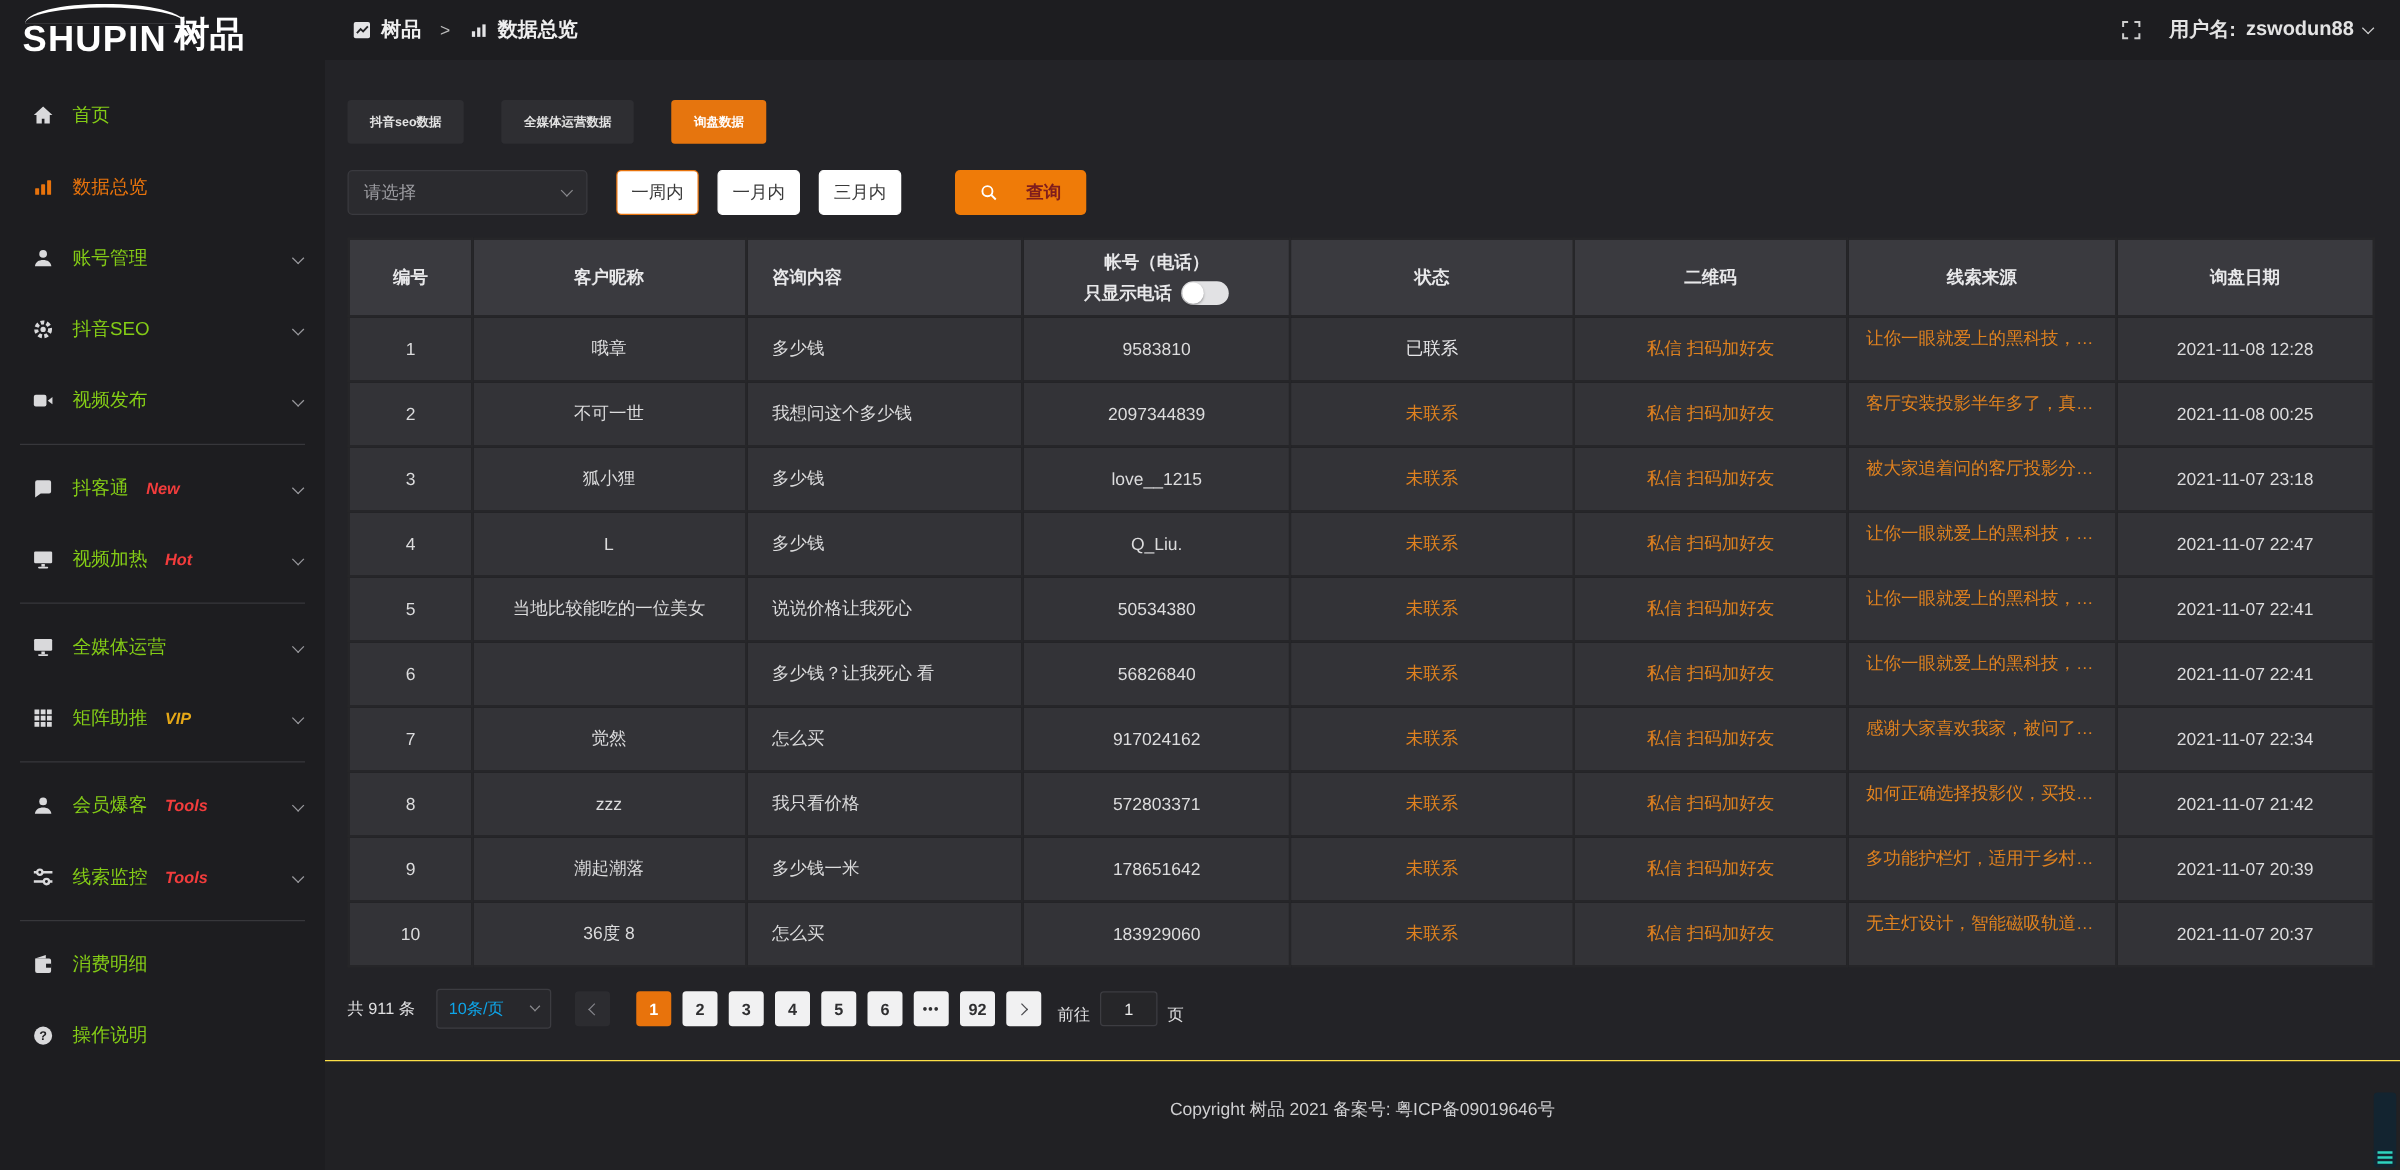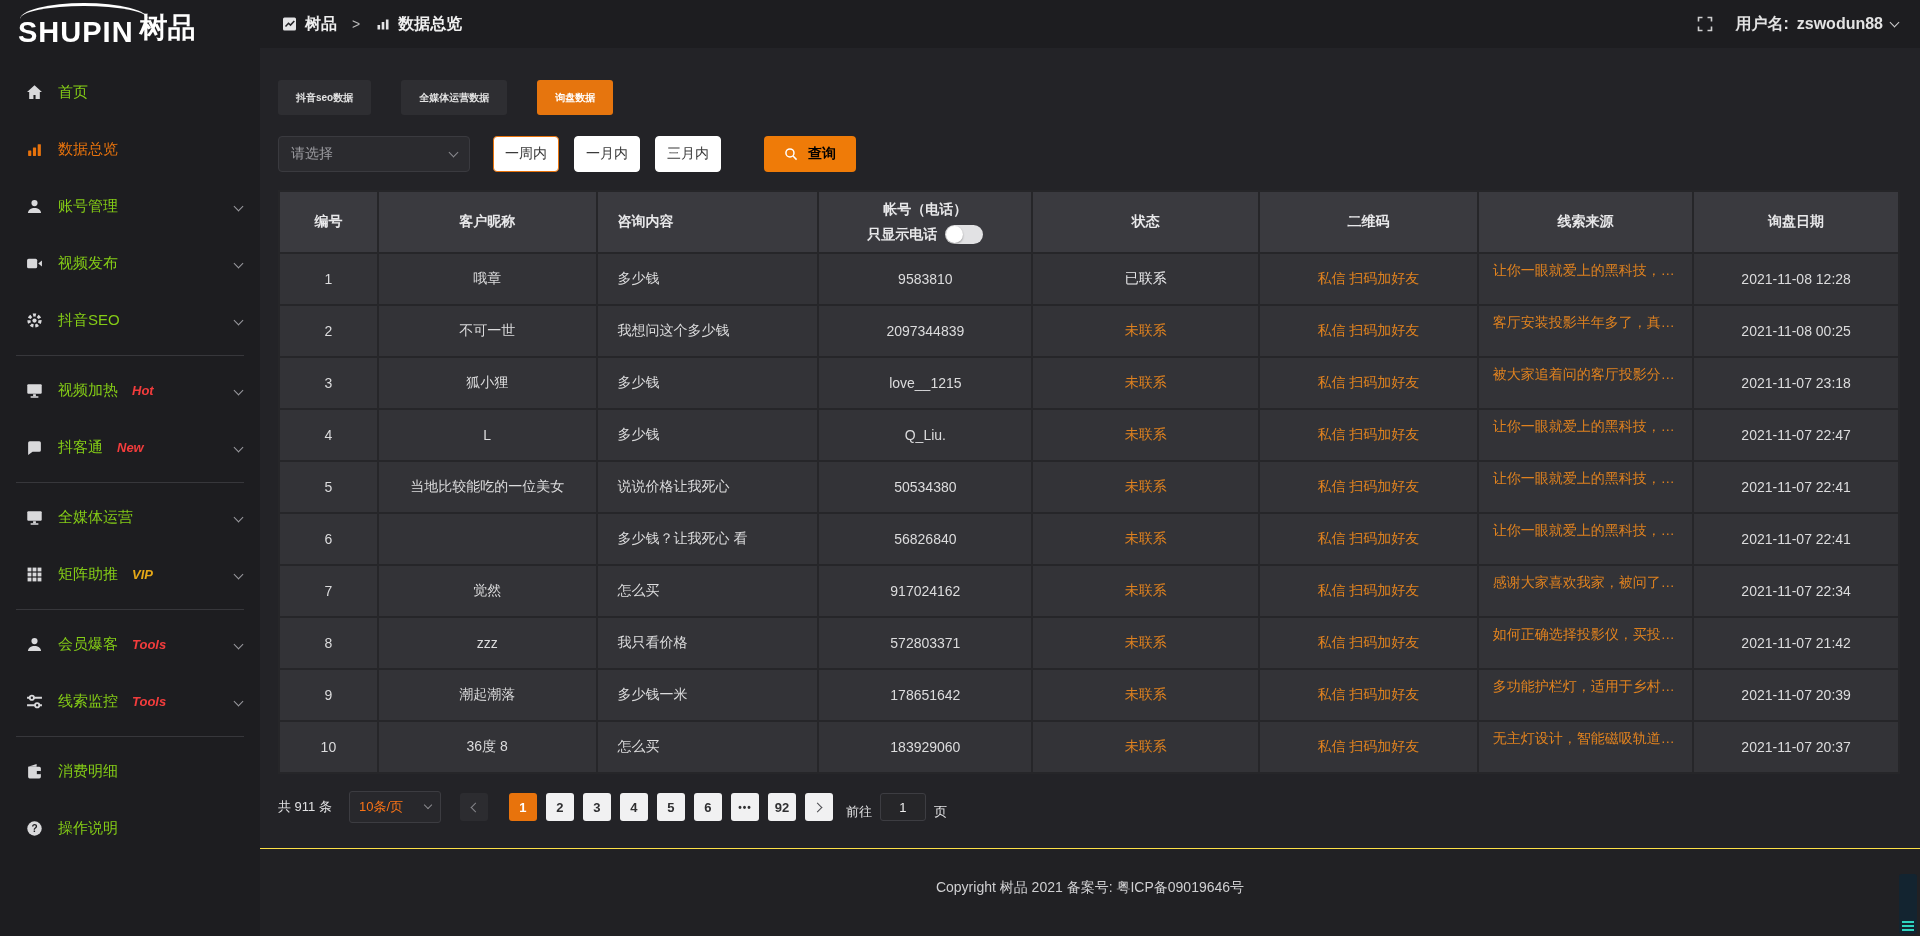--- a/index.html
+++ b/index.html
@@ -43,22 +43,22 @@
   .tab { height:35px; padding:0 18px; display:flex; align-items:center; background:#2e2e32;
     color:#e3e3e3; font-size:10px; font-weight:bold; border-radius:3px; cursor:pointer; }
   .tab.active { background:#e6750e; color:#fff; }
   .filters { display:flex; align-items:center; margin-top:21px; gap:15px; }
   .select { width:192px; height:36px; background:#2b2b2f; border:1px solid #3a3a3f; border-radius:4px;
     display:flex; align-items:center; padding:0 12px; color:#9c9ca1; font-size:14px; cursor:pointer; }
   .select .chev-dn { margin-left:auto; border-color:#8a8a8e; }
   .qbtn { width:66px; height:36px; background:#fff; color:#3a3a3a; font-size:14px; border:1px solid #fff;
     border-radius:4px; display:flex; align-items:center; justify-content:center; cursor:pointer; }
   .qbtn.sel { border:1px solid #e8730c; }
-  .search-btn { height:36px; padding:0 20px; margin-left:28px; background:#ef7b08; color:#000000; font-size:14px;
-    font-weight:bold; border-radius:4px; display:flex; align-items:center; gap:10px; cursor:pointer; }
+  .search-btn { height:36px; padding:0 20px; margin-left:28px; background:#ef7b08; color:#7f1d1d; font-size:14px;
+    font-weight:bold; border-radius:4px; display:flex; align-items:center; gap:23px; cursor:pointer; }
 
   
   table { width:100%; margin-top:18px; border-collapse:collapse; table-layout:fixed; }
   th,td { border:2px solid #262629; text-align:center; color:#dcdcdd; font-size:14px; overflow:hidden;
     white-space:nowrap; text-overflow:ellipsis; }
   thead th { background:#3a3a3f; height:62px; font-weight:bold; color:#e8e8ea; }
   tbody td { background:#333337; height:52px; }
   th.colL, td.colL { text-align:left; padding-left:20px; }
   td.src { text-align:left; padding:0 12px 17px 14px; }
   .orange { color:#e0821f; }
@@ -67,21 +67,21 @@
   .link { cursor:pointer; }
   .th-acc { line-height:1.5; }
   .th-acc .sub { display:flex; align-items:center; justify-content:center; gap:8px; margin-top:4px; font-weight:bold; }
   .toggle { width:38px; height:19px; border-radius:10px; background:#e2e2e4; position:relative; cursor:pointer; }
   .toggle .knob { position:absolute; left:1px; top:1px; width:17px; height:17px; border-radius:50%;
     background:#fff; box-shadow:0 1px 2px rgba(0,0,0,.35); }
 
   
   .pager { display:flex; align-items:center; margin-top:17px; gap:9px; color:#e0e0e2; font-size:13px; }
   .psel { width:92px; height:32px; background:#28282c; border:1px solid #3c3c41; border-radius:3px;
-    display:flex; align-items:center; padding:0 9px; color:#f97316; cursor:pointer; margin-left:8px; }
+    display:flex; align-items:center; padding:0 9px; color:#0ea5e9; cursor:pointer; margin-left:8px; }
   .psel .chev-dn { margin-left:auto; border-color:#8a8a8e; width:6px; height:6px; }
   .pbtn { min-width:28px; height:28px; padding:0 4px; border-radius:3px; background:#f1f1f2; color:#2f2f31;
     font-weight:bold; display:flex; align-items:center; justify-content:center; cursor:pointer; }
   .pbtn.active { background:#e8730c; color:#fff; }
   .pbtn.dark { background:#2c2c30; }
   .arrowL { width:7px; height:7px; border-left:1.6px solid #85858a; border-bottom:1.6px solid #85858a; transform:rotate(45deg); margin-left:3px; }
   .arrowR { width:7px; height:7px; border-right:1.6px solid #4a4a4e; border-top:1.6px solid #4a4a4e; transform:rotate(45deg); margin-right:3px; }
   .goto { display:flex; align-items:flex-end; gap:8px; margin-left:4px; }
   .goto input { width:46px; height:28px; background:#262629; border:1px solid #3d3d42; border-radius:3px;
     color:#eee; text-align:center; font-size:13px; }
@@ -134,62 +134,62 @@
                 <path d="M1.8 14.2c.4-3.2 2.9-4.7 6.2-4.7s5.8 1.5 6.2 4.7z"></path>
               </g>
             </svg>
           </span>
         <span class="mlabel">账号管理</span>
         <i class="mchev"></i>
       </div>
       <div class="mitem">
         <span class="mico">
             <svg viewBox="0 0 16 16" width="17" height="17">
+              <circle cx="8" cy="8" r="5.2" fill="none" stroke="#d9d9db" stroke-width="3" stroke-dasharray="2.7 1.8"></circle>
+              <circle cx="8" cy="8" r="2" fill="#d9d9db"></circle>
+            </svg>
+          </span>
+        <span class="mlabel">抖音SEO</span>
+        <i class="mchev"></i>
+      </div>
+      <div class="mitem">
+        <span class="mico">
+            <svg viewBox="0 0 16 16" width="17" height="17">
               <g fill="#d9d9db">
                 <rect x="1" y="3.5" width="9.5" height="9" rx="1.5"></rect>
                 <path d="M11.5 8l3.5-2.8v5.6z"></path>
               </g>
             </svg>
           </span>
         <span class="mlabel">视频发布</span>
         <i class="mchev"></i>
       </div>
-      <div class="mitem">
-        <span class="mico">
-            <svg viewBox="0 0 16 16" width="17" height="17">
-              <circle cx="8" cy="8" r="5.2" fill="none" stroke="#d9d9db" stroke-width="3" stroke-dasharray="2.7 1.8"></circle>
-              <circle cx="8" cy="8" r="2" fill="#d9d9db"></circle>
-            </svg>
-          </span>
-        <span class="mlabel">抖音SEO</span>
-        <i class="mchev"></i>
-      </div>
       <div class="mdivider"></div>
+      <div class="mitem">
+        <span class="mico">
+            <svg viewBox="0 0 16 16" width="17" height="17">
+              <path fill="#d9d9db" d="M3.5 2h9A1.5 1.5 0 0 1 14 3.5v7a1.5 1.5 0 0 1-1.5 1.5H6.2L2 15V3.5A1.5 1.5 0 0 1 3.5 2z"></path>
+            </svg>
+          </span>
+        <span class="mlabel">抖客通</span>
+        <span class="badge red">New</span>
+        <i class="mchev"></i>
+      </div>
       <div class="mitem">
         <span class="mico">
             <svg viewBox="0 0 16 16" width="17" height="17">
               <g fill="#d9d9db">
                 <rect x="1.2" y="2" width="13.6" height="9" rx="1"></rect>
                 <rect x="6.7" y="11.5" width="2.6" height="2"></rect>
                 <rect x="4.2" y="13.5" width="7.6" height="1.3" rx=".6"></rect>
               </g>
             </svg>
           </span>
         <span class="mlabel">视频加热</span>
         <span class="badge red">Hot</span>
-        <i class="mchev"></i>
-      </div>
-      <div class="mitem">
-        <span class="mico">
-            <svg viewBox="0 0 16 16" width="17" height="17">
-              <path fill="#d9d9db" d="M3.5 2h9A1.5 1.5 0 0 1 14 3.5v7a1.5 1.5 0 0 1-1.5 1.5H6.2L2 15V3.5A1.5 1.5 0 0 1 3.5 2z"></path>
-            </svg>
-          </span>
-        <span class="mlabel">抖客通</span>
-        <span class="badge red">New</span>
         <i class="mchev"></i>
       </div>
       <div class="mdivider"></div>
       <div class="mitem">
         <span class="mico">
             <svg viewBox="0 0 16 16" width="17" height="17">
               <g fill="#d9d9db">
                 <rect x="1.2" y="2" width="13.6" height="9" rx="1"></rect>
                 <rect x="6.7" y="11.5" width="2.6" height="2"></rect>
                 <rect x="4.2" y="13.5" width="7.6" height="1.3" rx=".6"></rect>

